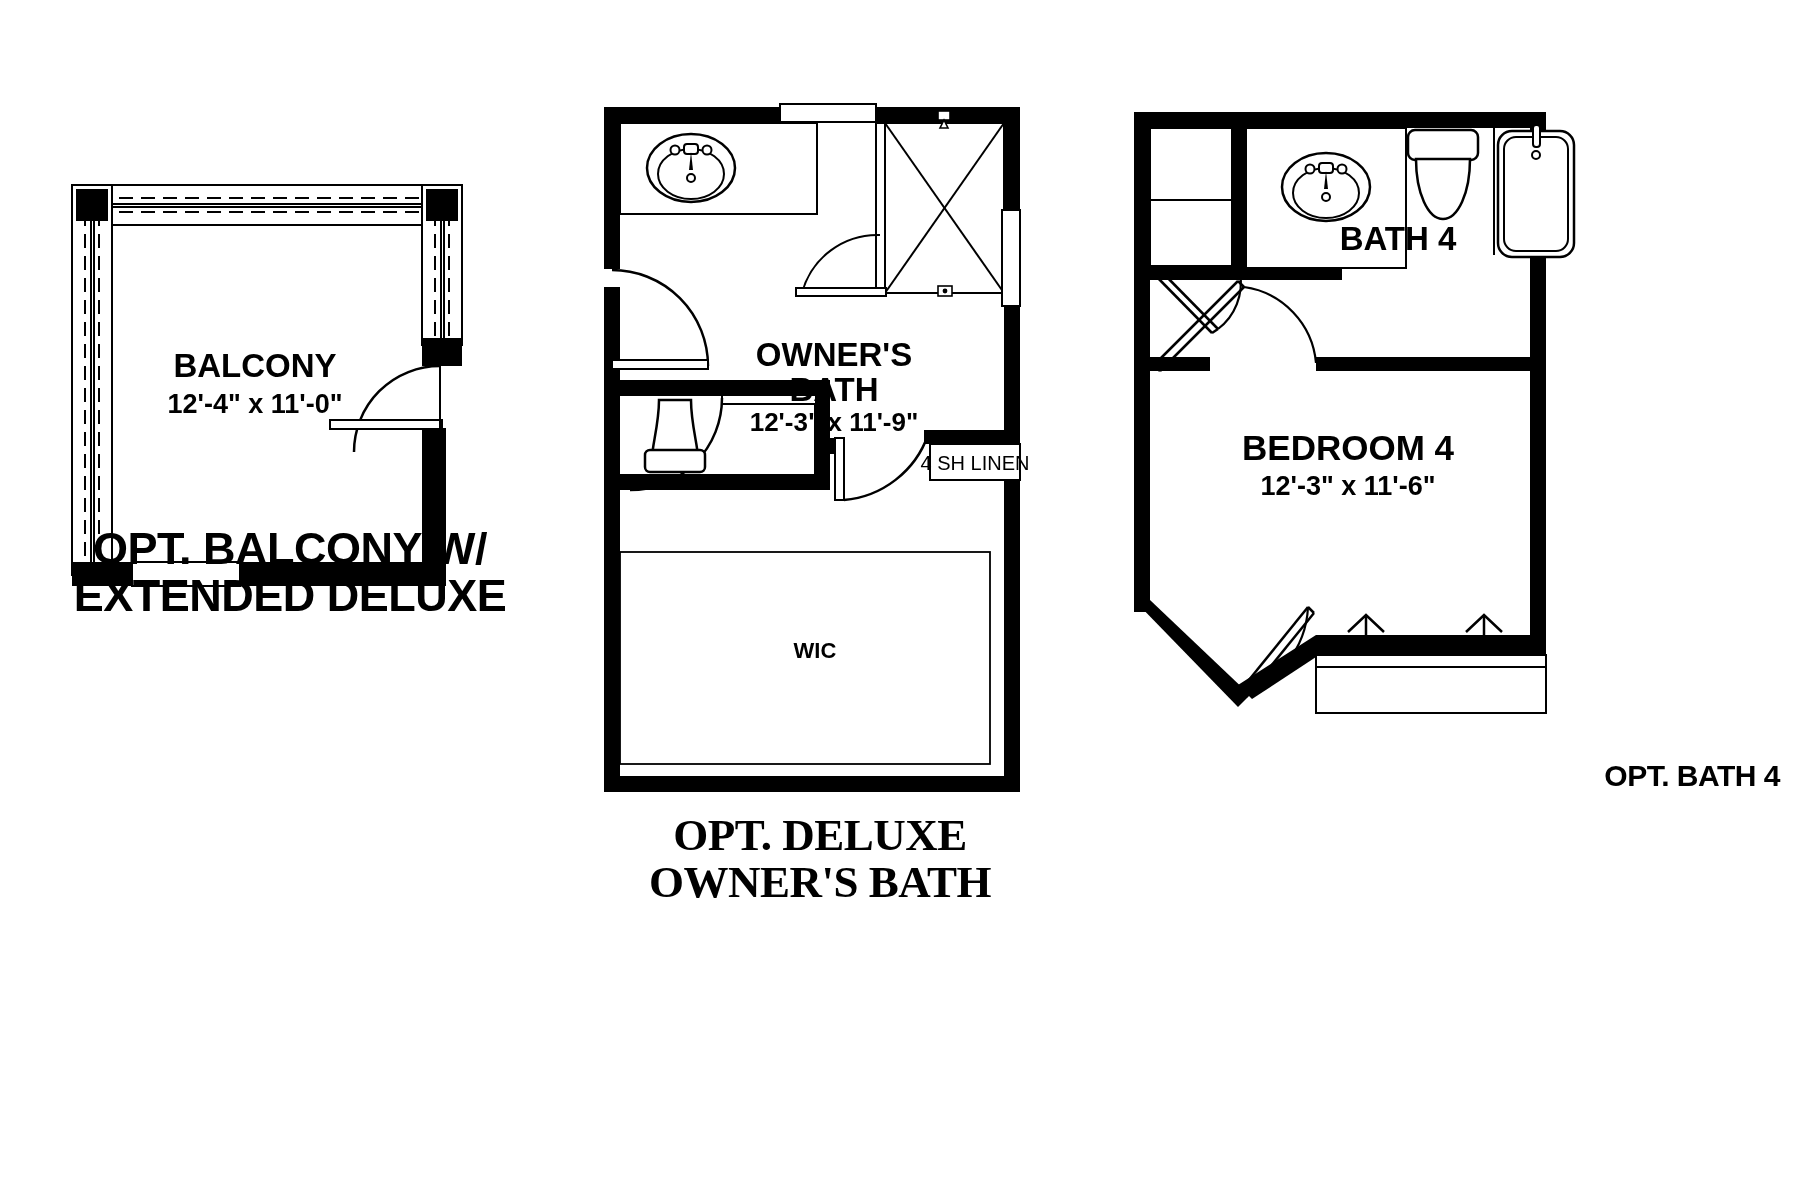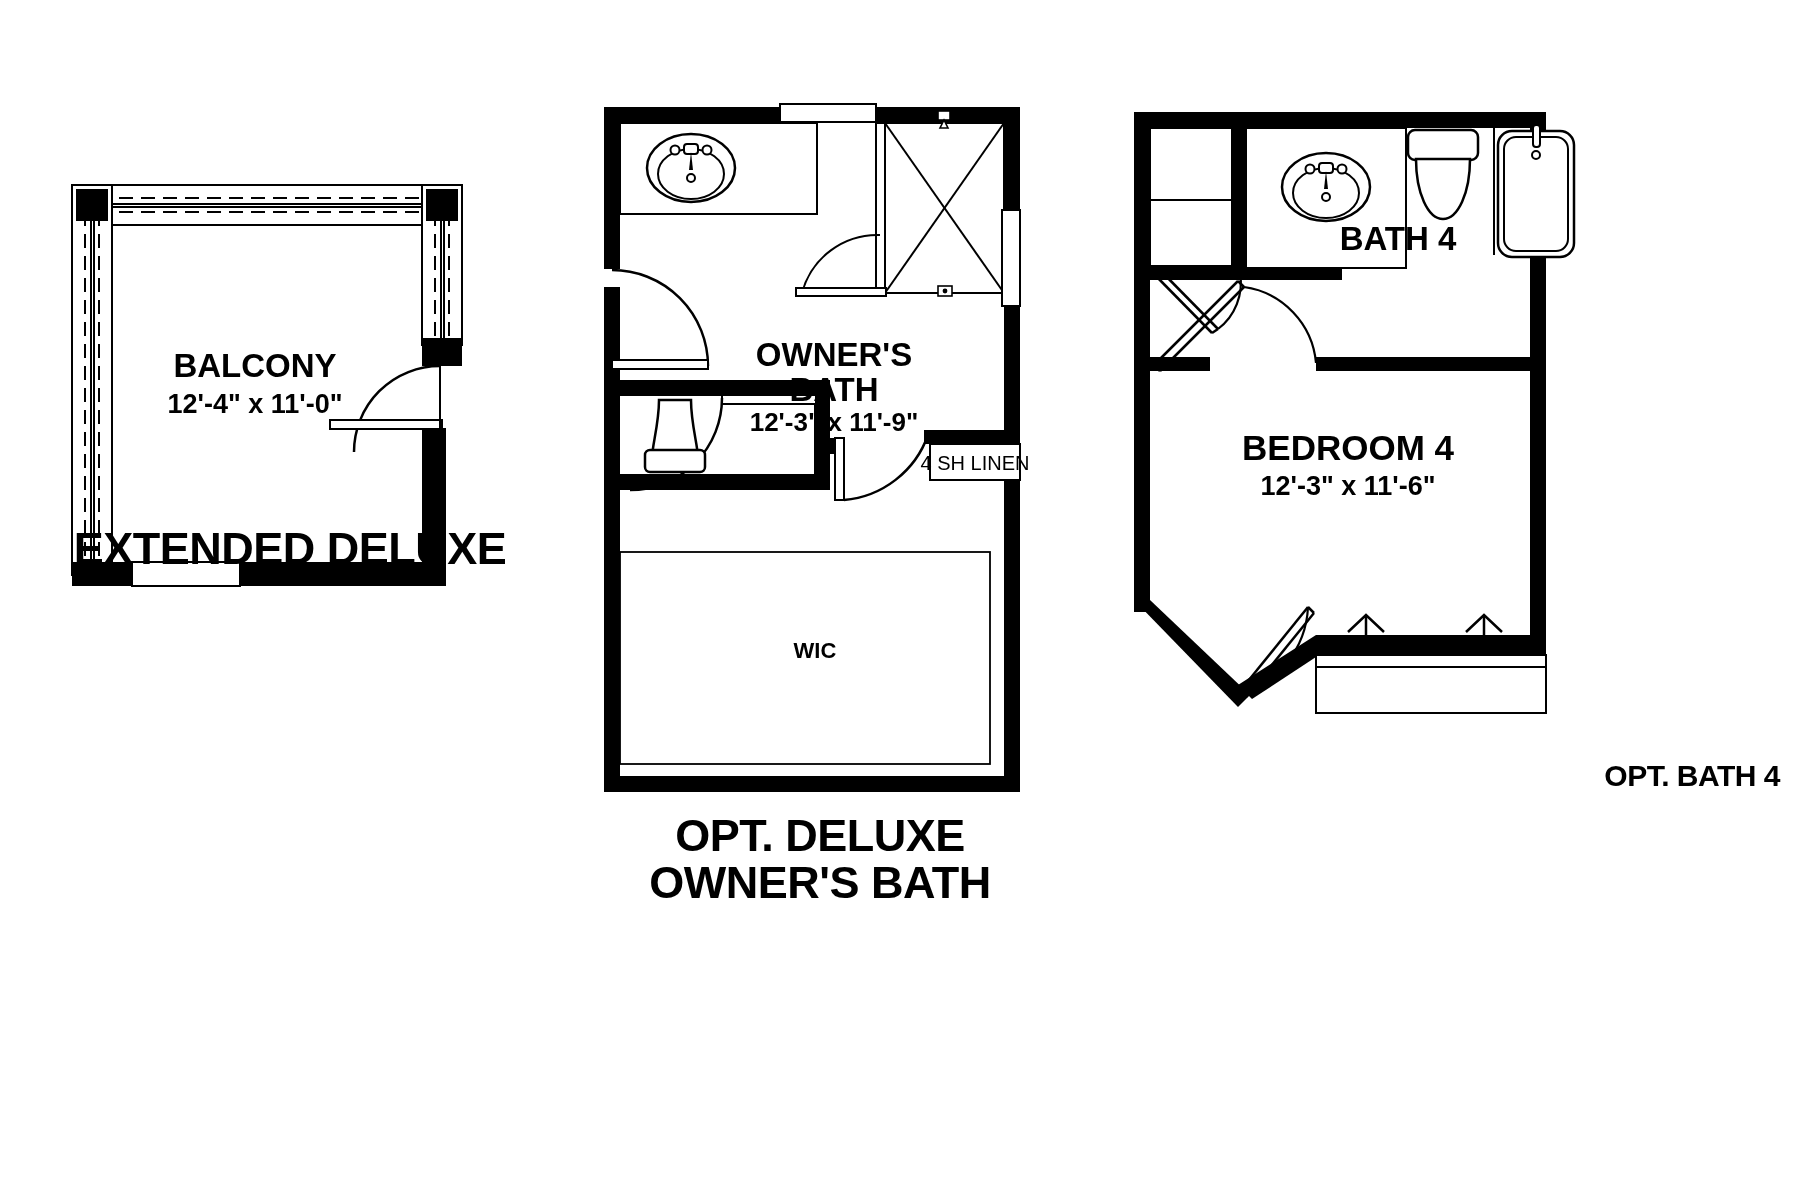--- a/index.html
+++ b/index.html
@@ -55,20 +55,21 @@
       <path d="M 440 286 A 86 86 0 0 0 354 372" fill="none" stroke="#000" stroke-width="2.5"></path>
       <rect x="330" y="340" width="112" height="9" fill="#ffffff" stroke="#000" stroke-width="2"></rect>
       <line x1="440" y1="286" x2="440" y2="349" stroke="#000" stroke-width="2"></line>
     </g>
 
     <text x="255" y="297" text-anchor="middle" font-family="Liberation Sans, sans-serif" font-size="33" font-weight="bold">BALCONY</text>
     <text x="255" y="333" text-anchor="middle" font-family="Liberation Sans, sans-serif" font-size="27" font-weight="bold">12'-4" x 11'-0"</text>
   </svg>
 
   <div class="plan-label" style="left:0px;top:525px;width:580px;font-size:45px;letter-spacing:-0.5px;">
+    <div>OPT. BALCONY W/</div>
     <div>EXTENDED DELUXE</div>
   </div>
 
   <svg width="470" height="730" viewBox="0 0 470 730" style="left:590px;top:90px;">
 
     <g>
 
       <rect x="14" y="17" width="280" height="16" fill="#000"></rect>
 
       <rect x="190" y="14" width="96" height="18" fill="#ffffff" stroke="#000" stroke-width="2"></rect>
@@ -149,21 +150,21 @@
     <text x="385" y="380" text-anchor="middle" font-family="Liberation Sans, sans-serif" font-size="20">4 SH LINEN</text>
 
     <rect x="30" y="462" width="370" height="212" fill="#ffffff" stroke="#000" stroke-width="1.8"></rect>
 
     <text x="244" y="276" text-anchor="middle" font-family="Liberation Sans, sans-serif" font-size="33" font-weight="bold">OWNER'S</text>
     <text x="244" y="311" text-anchor="middle" font-family="Liberation Sans, sans-serif" font-size="33" font-weight="bold">BATH</text>
     <text x="244" y="341" text-anchor="middle" font-family="Liberation Sans, sans-serif" font-size="26" font-weight="bold">12'-3" x 11'-9"</text>
     <text x="225" y="568" text-anchor="middle" font-family="Liberation Sans, sans-serif" font-size="22" font-weight="bold">WIC</text>
   </svg>
 
-  <div class="plan-label" style="left:560px;top:812px;width:520px;font-size:45px;letter-spacing:-0.5px;">
+  <div class="plan-label" style="left:560px;top:812px;width:520px;font-size:45px;letter-spacing:-0.5px;font-family:Liberation Serif, serif;">
     <div>OPT. DELUXE</div>
     <div>OWNER'S BATH</div>
   </div>
 
   <svg width="440" height="640" viewBox="0 0 440 640" style="left:1120px;top:95px;">
 
     <g>
 
       <rect x="14" y="17" width="412" height="16" fill="#000"></rect>
 

